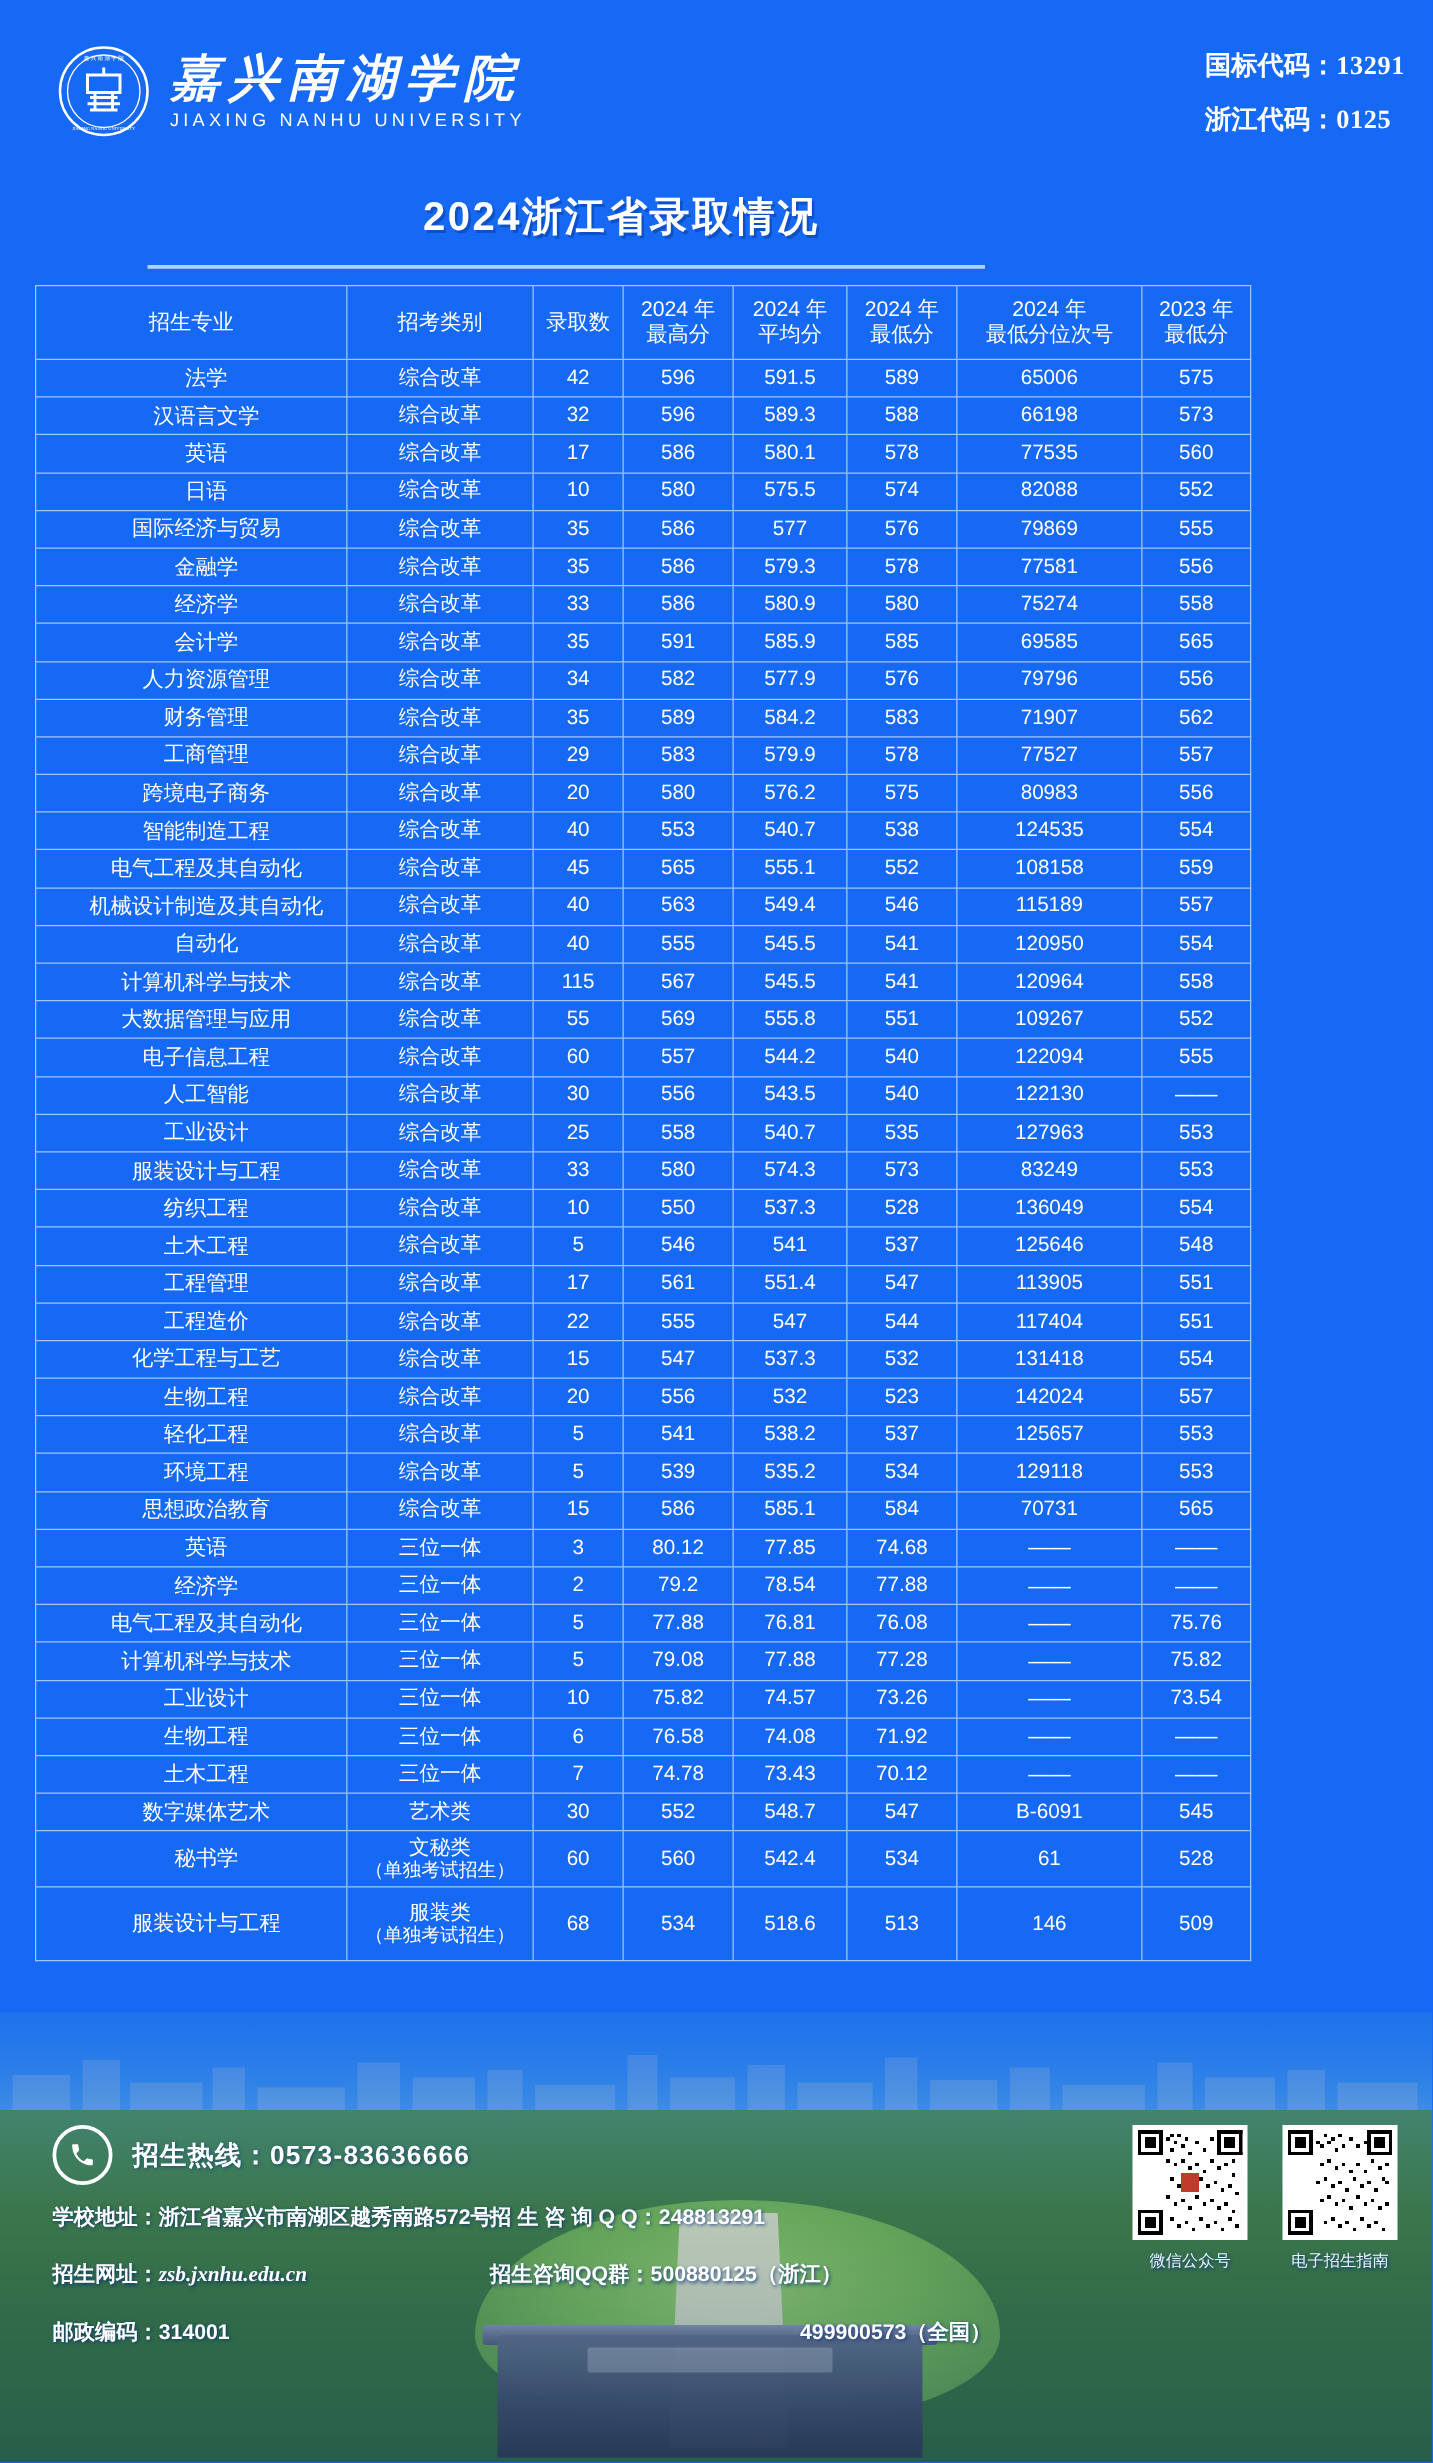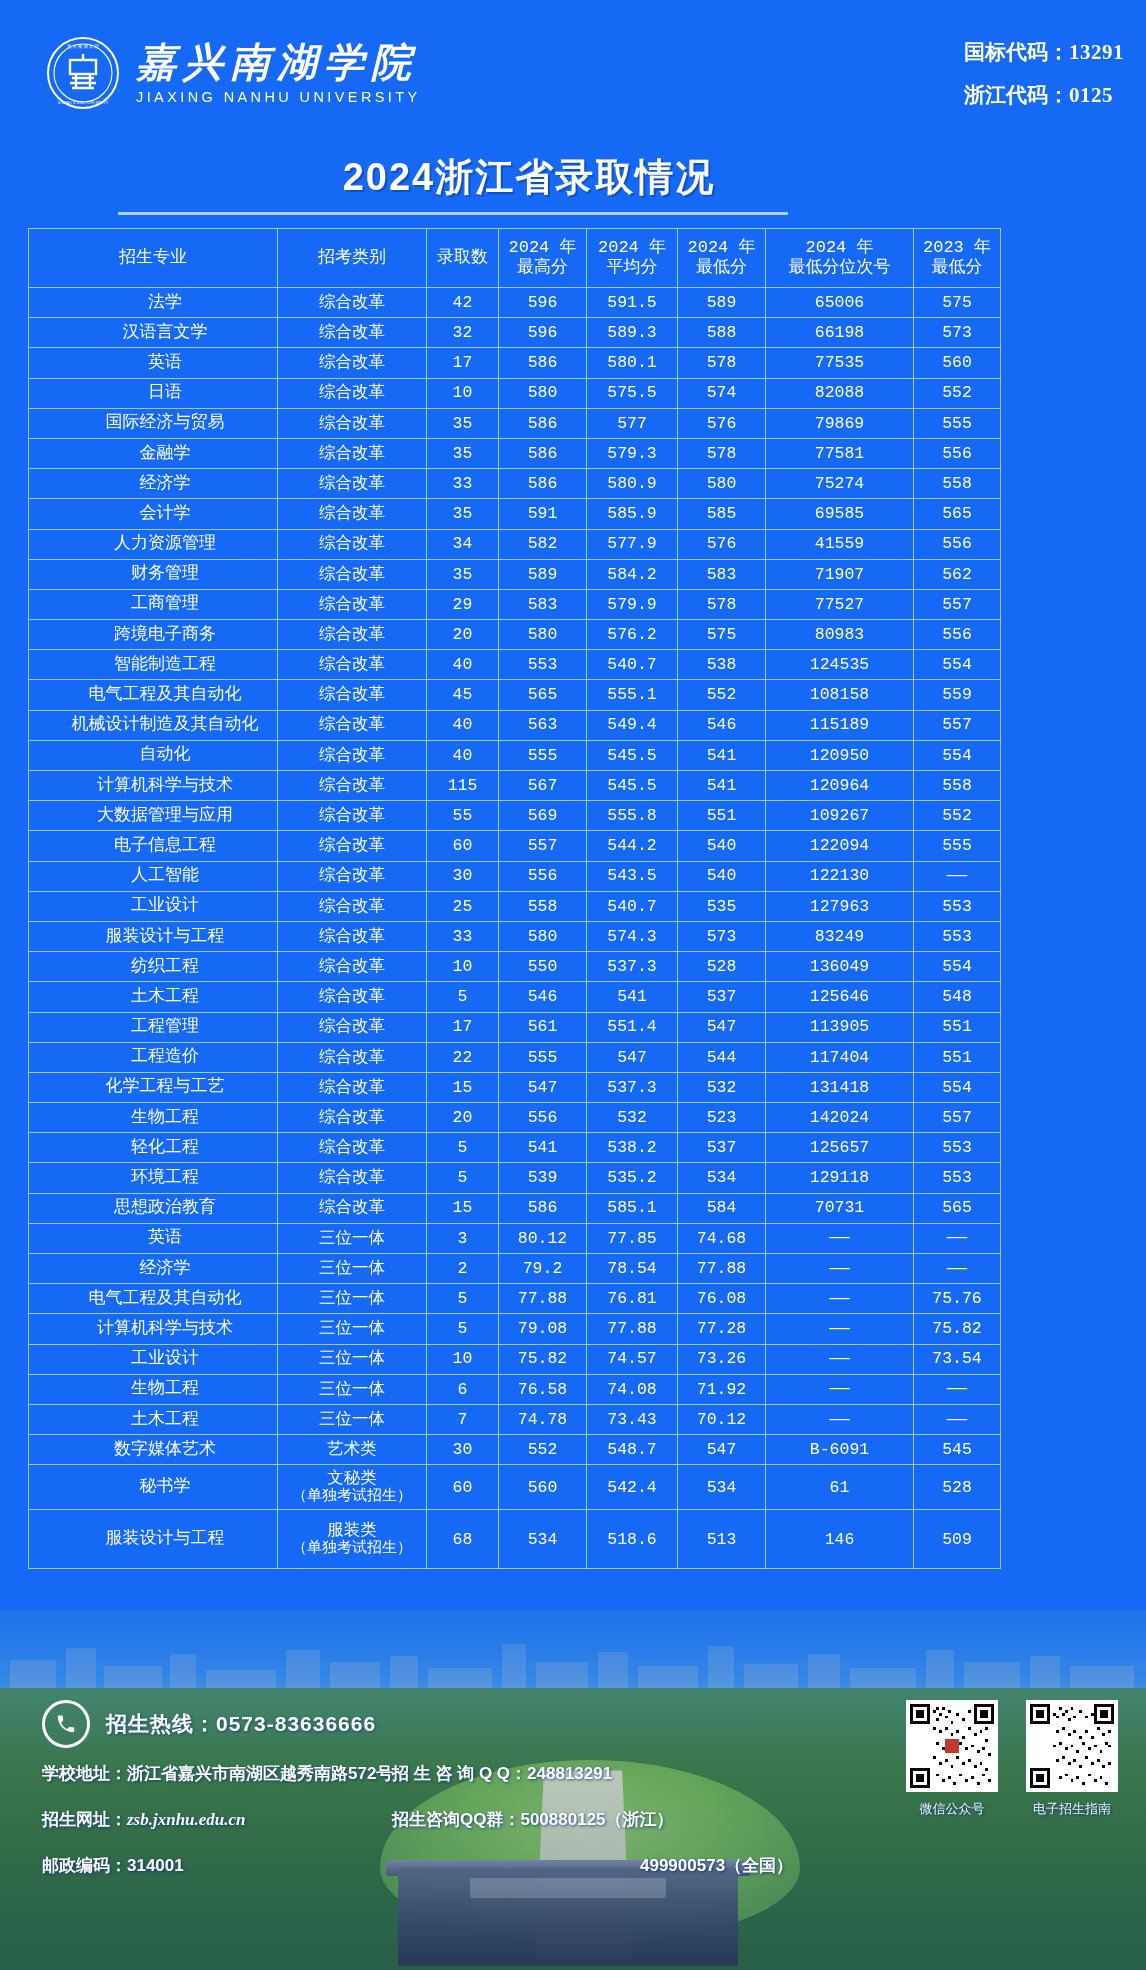--- a/index.html
+++ b/index.html
@@ -28,27 +28,27 @@
 
   .codes{position:absolute;right:34px;top:6px;text-align:left;}
   .code-line{font-family:"Liberation Serif","DejaVu Serif",serif;
              font-size:21px;font-weight:700;line-height:1.0;white-space:nowrap;}
   .code-line + .code-line{margin-top:22px;}
   .code-line .lbl{font-weight:700;}
   .code-line .val{font-weight:700;letter-spacing:.5px;}
 
   
   .title{position:absolute;top:152px;left:0;width:994px;text-align:center;
-         font-size:38px;font-weight:700;letter-spacing:2px;
-         text-shadow:2px 2px 0 rgba(10,60,160,.55);padding-left:32px;}
+         font-size:32px;font-weight:700;letter-spacing:2px;
+         text-shadow:2px 2px 0 rgba(10,60,160,.55);}
   .rule{position:absolute;top:212px;left:118px;width:670px;height:3px;background:#cfe4ff;opacity:.85;}
 
   
   .tablewrap{position:absolute;top:228px;left:28px;width:1090px;}
-  table{border-collapse:collapse;width:942px;table-layout:fixed;font-family:Liberation Mono, monospace;}
+  table{border-collapse:collapse;width:942px;table-layout:fixed;}
   th,td{
     border:1px solid #9ec6ff;
     text-align:center;
     vertical-align:middle;
     color:#ffffff;
     font-size:16.5px;
     padding:0;
     line-height:1.18;
     background:transparent;
   }
@@ -322,21 +322,21 @@
             <td>69585</td>
             <td>565</td>
           </tr>
           <tr>
             <td class="major">人力资源管理</td>
             <td class="cat">综合改革</td>
             <td>34</td>
             <td>582</td>
             <td>577.9</td>
             <td>576</td>
-            <td>41559</td>
+            <td>79796</td>
             <td>556</td>
           </tr>
           <tr>
             <td class="major">财务管理</td>
             <td class="cat">综合改革</td>
             <td>35</td>
             <td>589</td>
             <td>584.2</td>
             <td>583</td>
             <td>71907</td>

